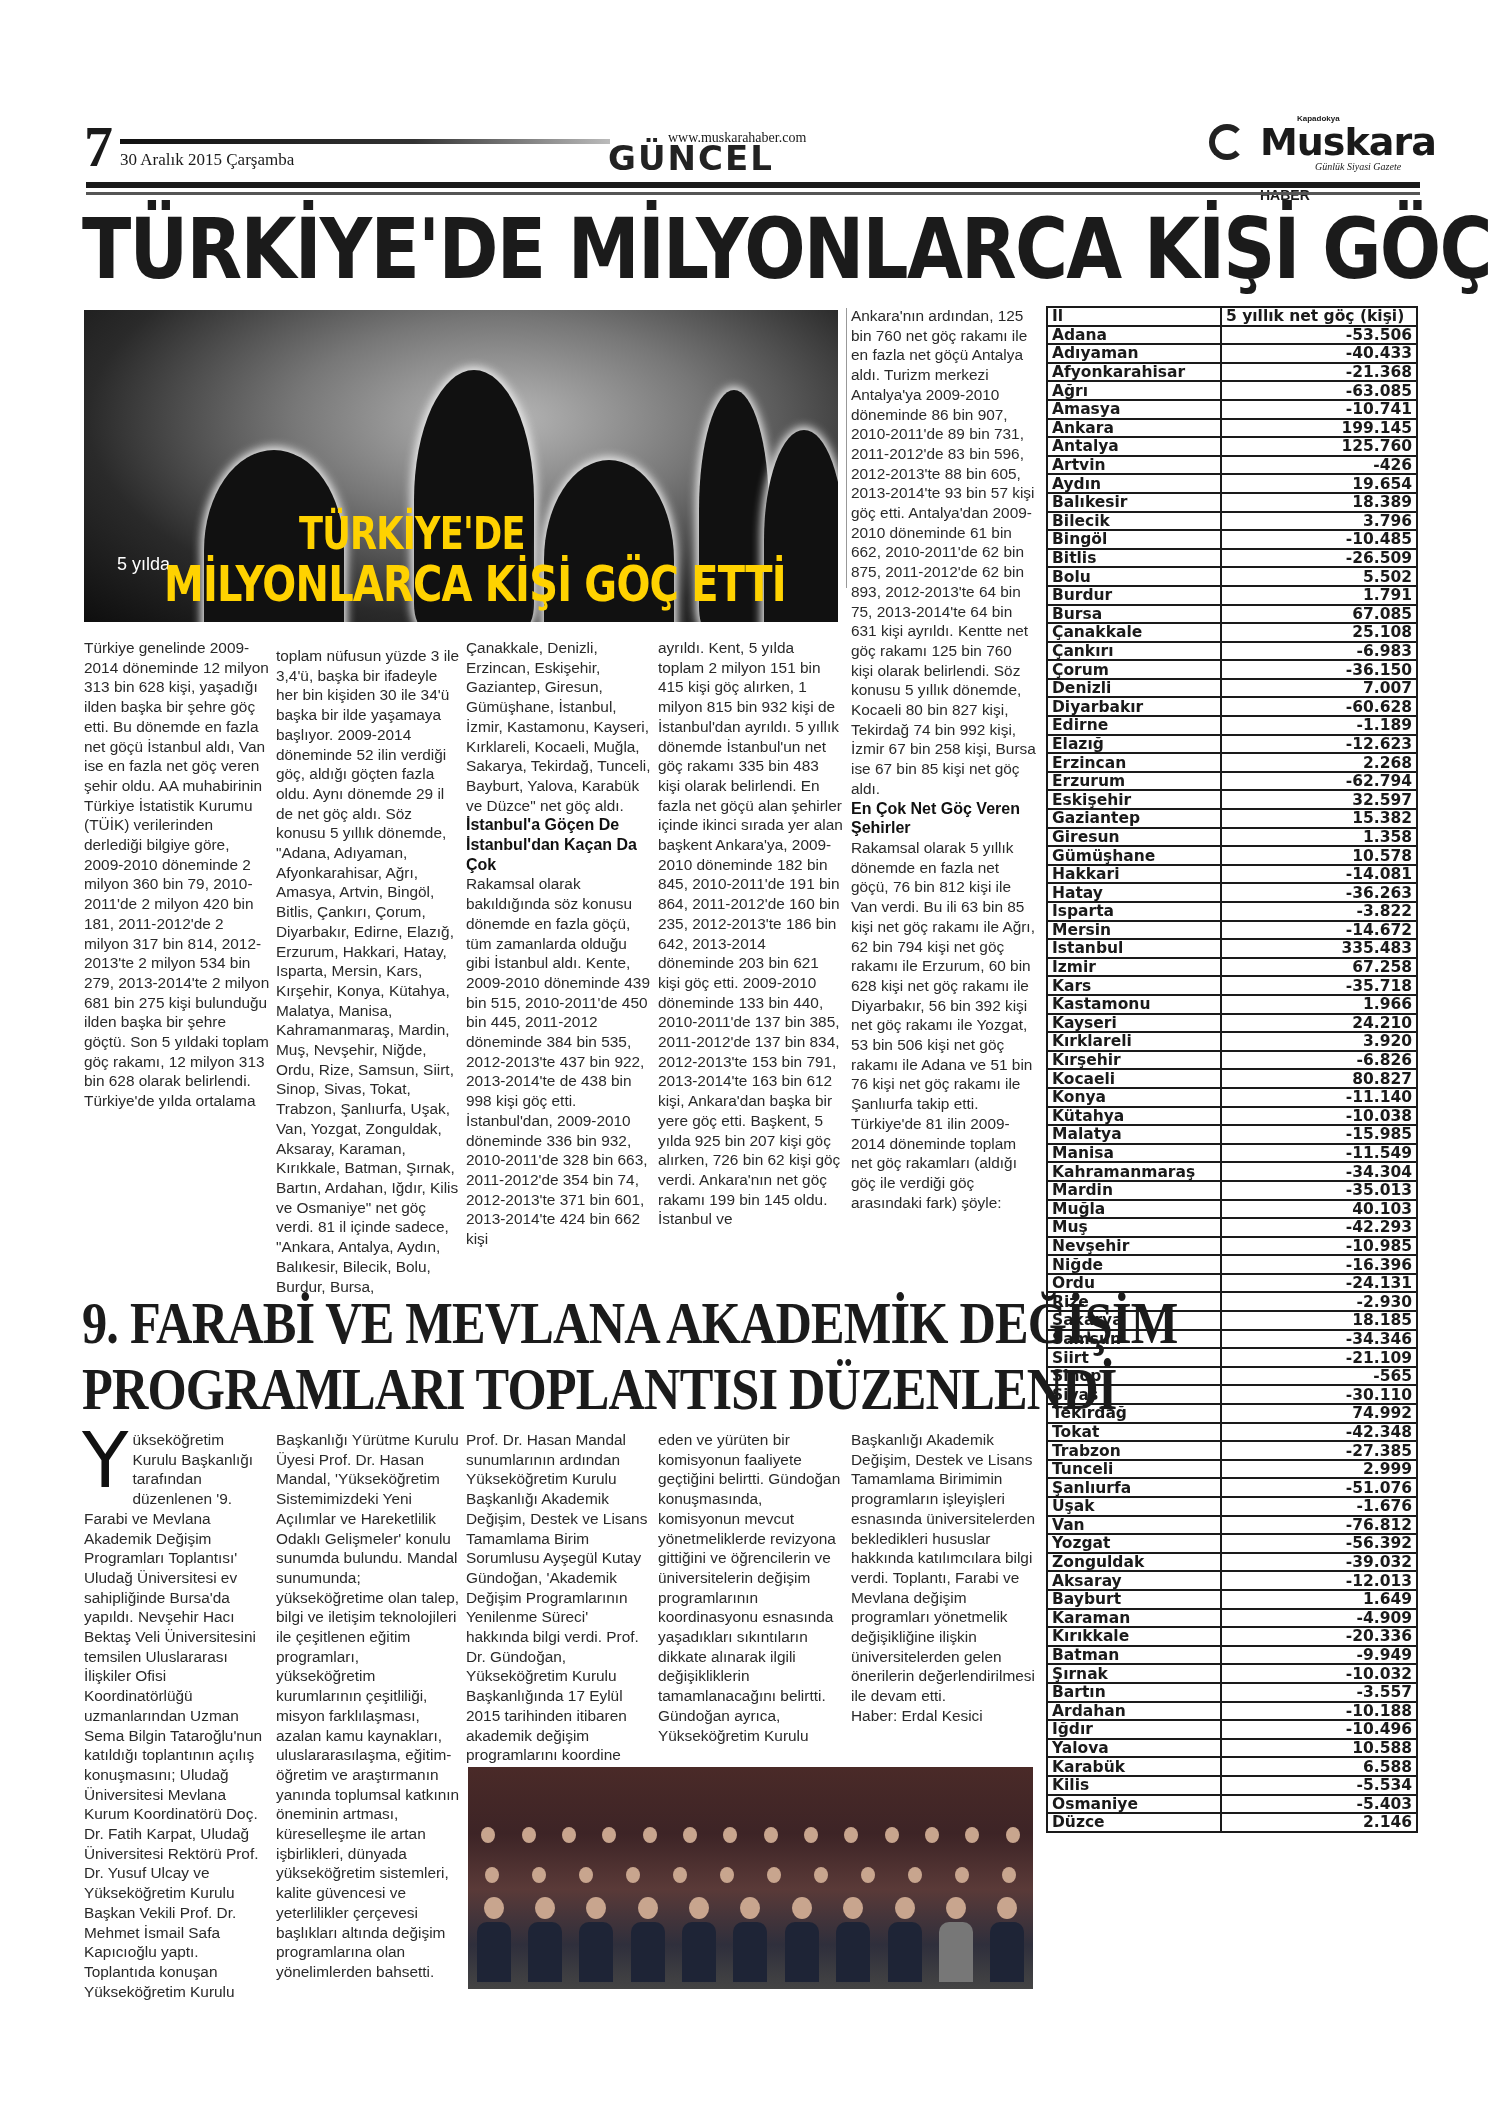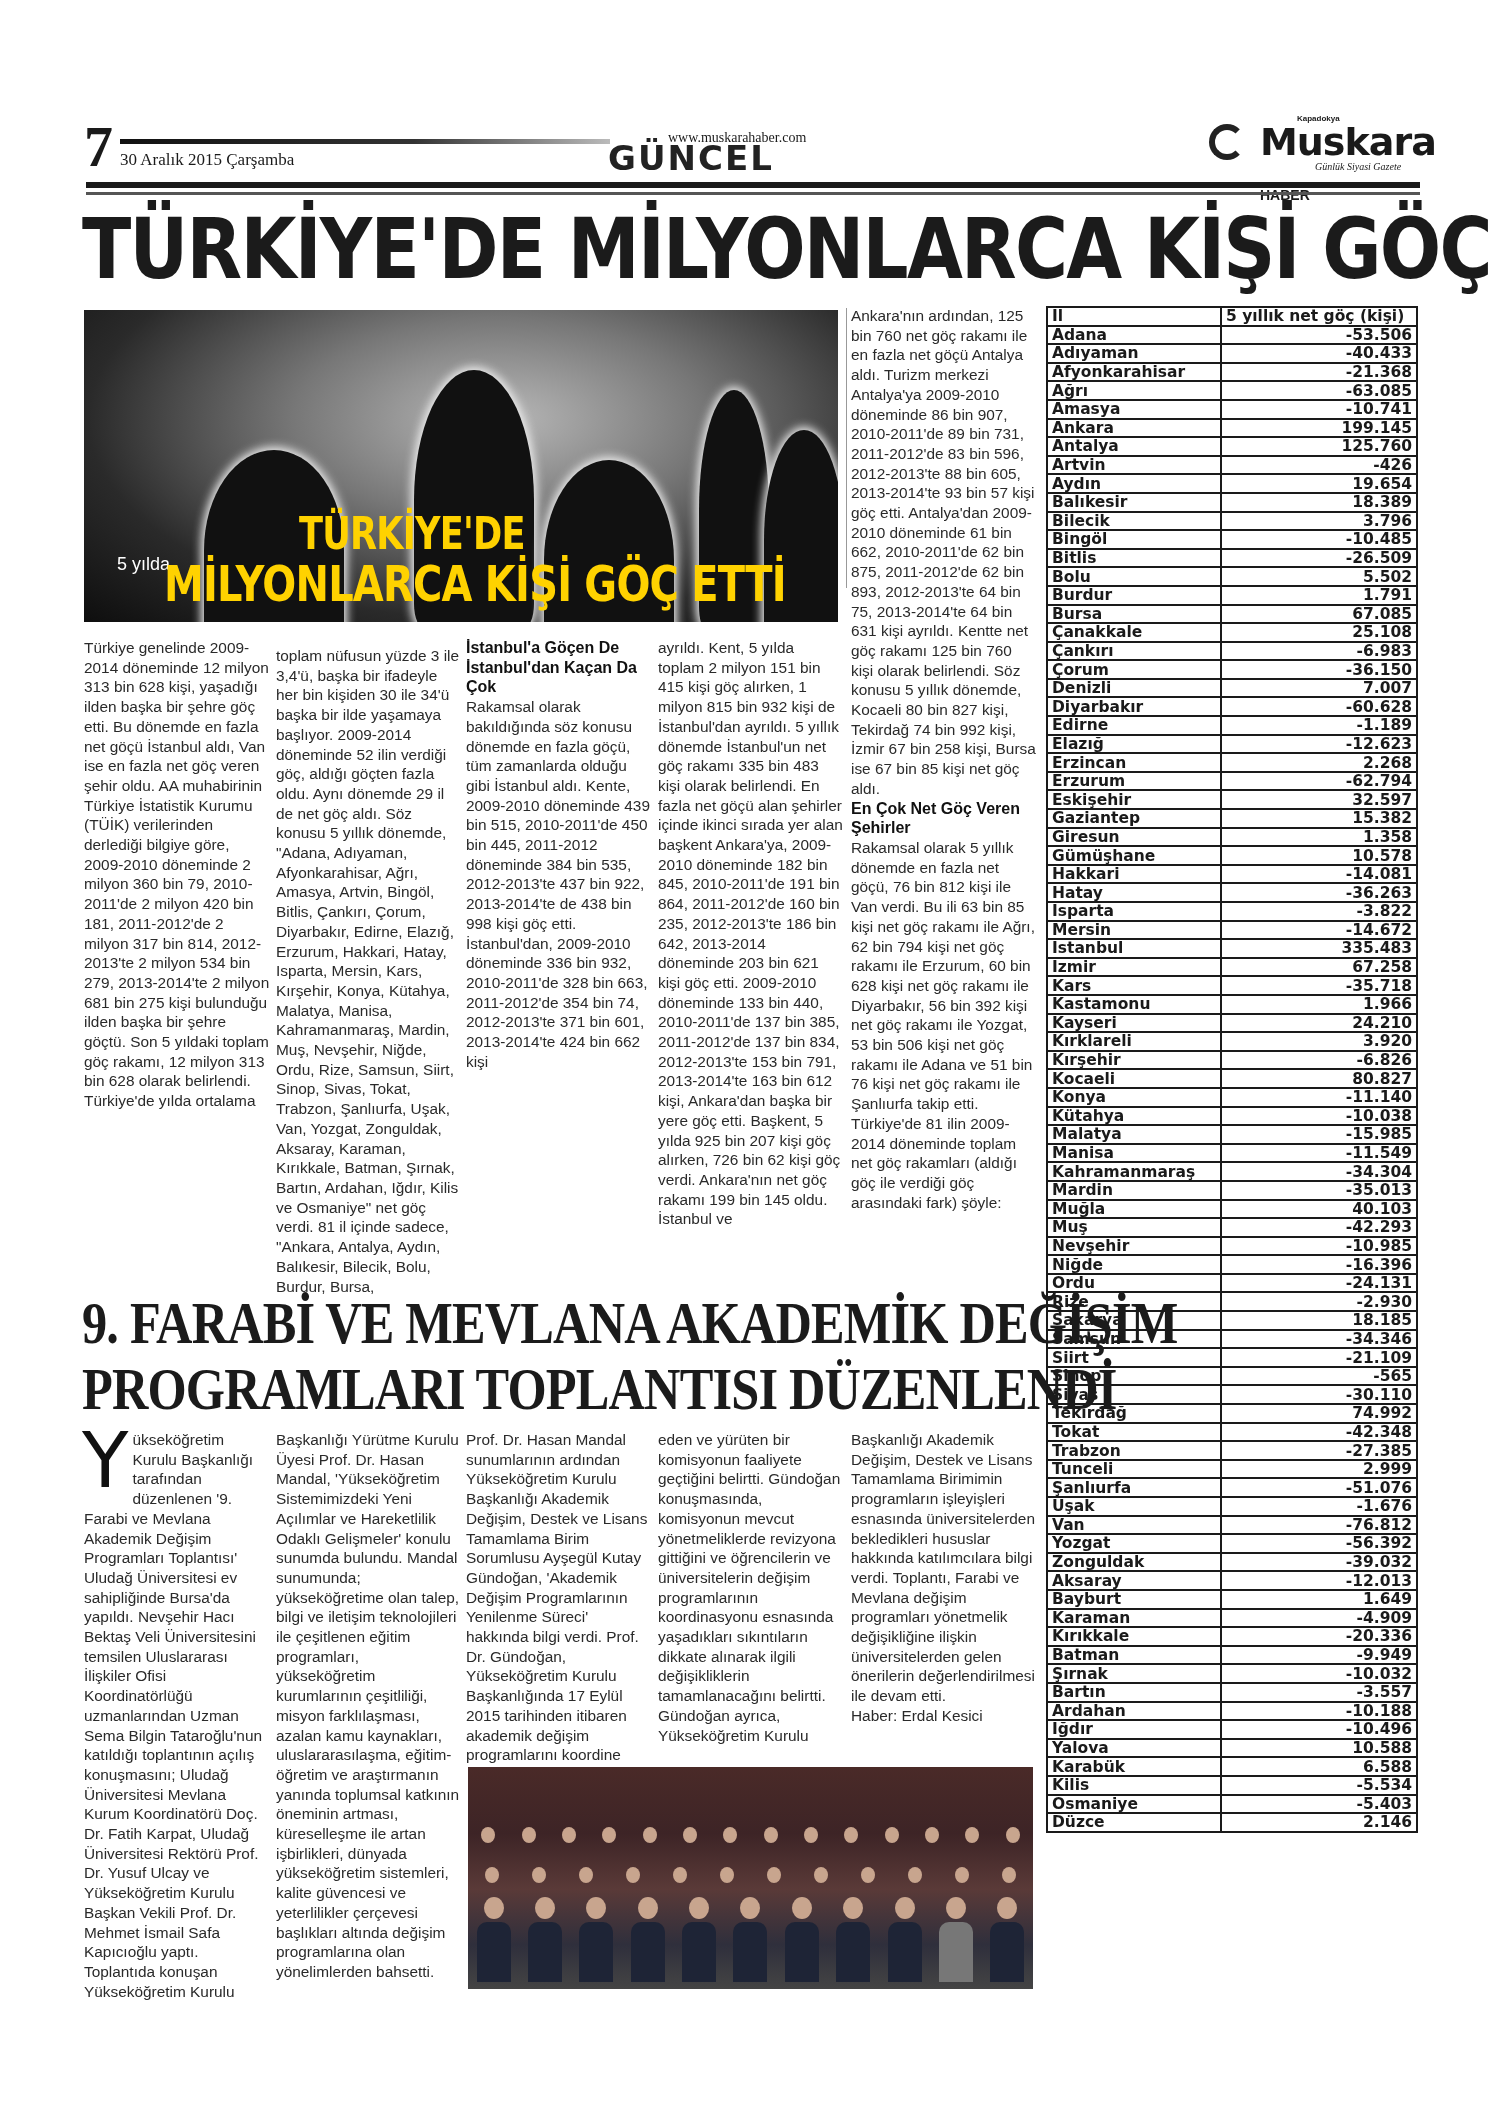--- a/index.html
+++ b/index.html
@@ -85,20 +85,21 @@
 </div>
 <div class="abs vrule"></div>
 
 <div class="abs col" style="left:84px;top:638px;width:186px;">
   <p>Türkiye genelinde 2009-2014 döneminde 12 milyon 313 bin 628 kişi, yaşadığı ilden başka bir şehre göç etti. Bu dönemde en fazla net göçü İstanbul aldı, Van ise en fazla net göç veren şehir oldu. AA muhabirinin Türkiye İstatistik Kurumu (TÜİK) verilerinden derlediği bilgiye göre, 2009-2010 döneminde 2 milyon 360 bin 79, 2010-2011'de 2 milyon 420 bin 181, 2011-2012'de 2 milyon 317 bin 814, 2012-2013'te 2 milyon 534 bin 279, 2013-2014'te 2 milyon 681 bin 275 kişi bulunduğu ilden başka bir şehre göçtü. Son 5 yıldaki toplam göç rakamı, 12 milyon 313 bin 628 olarak belirlendi. Türkiye'de yılda ortalama</p>
 </div>
 <div class="abs col" style="left:276px;top:638px;width:186px;margin-top:8px;">
   <p>toplam nüfusun yüzde 3 ile 3,4'ü, başka bir ifadeyle her bin kişiden 30 ile 34'ü başka bir ilde yaşamaya başlıyor. 2009-2014 döneminde 52 ilin verdiği göç, aldığı göçten fazla oldu. Aynı dönemde 29 il de net göç aldı. Söz konusu 5 yıllık dönemde, "Adana, Adıyaman, Afyonkarahisar, Ağrı, Amasya, Artvin, Bingöl, Bitlis, Çankırı, Çorum, Diyarbakır, Edirne, Elazığ, Erzurum, Hakkari, Hatay, Isparta, Mersin, Kars, Kırşehir, Konya, Kütahya, Malatya, Manisa, Kahramanmaraş, Mardin, Muş, Nevşehir, Niğde, Ordu, Rize, Samsun, Siirt, Sinop, Sivas, Tokat, Trabzon, Şanlıurfa, Uşak, Van, Yozgat, Zonguldak, Aksaray, Karaman, Kırıkkale, Batman, Şırnak, Bartın, Ardahan, Iğdır, Kilis ve Osmaniye" net göç verdi. 81 il içinde sadece, "Ankara, Antalya, Aydın, Balıkesir, Bilecik, Bolu, Burdur, Bursa,</p>
 </div>
 <div class="abs col" style="left:466px;top:638px;width:186px;">
+  <p>Çanakkale, Denizli, Erzincan, Eskişehir, Gaziantep, Giresun, Gümüşhane, İstanbul, İzmir, Kastamonu, Kayseri, Kırklareli, Kocaeli, Muğla, Sakarya, Tekirdağ, Tunceli, Bayburt, Yalova, Karabük ve Düzce" net göç aldı.</p>
   <p class="sub">İstanbul'a Göçen De İstanbul'dan Kaçan Da Çok</p>
   <p>Rakamsal olarak bakıldığında söz konusu dönemde en fazla göçü, tüm zamanlarda olduğu gibi İstanbul aldı. Kente, 2009-2010 döneminde 439 bin 515, 2010-2011'de 450 bin 445, 2011-2012 döneminde 384 bin 535, 2012-2013'te 437 bin 922, 2013-2014'te de 438 bin 998 kişi göç etti. İstanbul'dan, 2009-2010 döneminde 336 bin 932, 2010-2011'de 328 bin 663, 2011-2012'de 354 bin 74, 2012-2013'te 371 bin 601, 2013-2014'te 424 bin 662 kişi</p>
 </div>
 <div class="abs col" style="left:658px;top:638px;width:186px;">
   <p>ayrıldı. Kent, 5 yılda toplam 2 milyon 151 bin 415 kişi göç alırken, 1 milyon 815 bin 932 kişi de İstanbul'dan ayrıldı. 5 yıllık dönemde İstanbul'un net göç rakamı 335 bin 483 kişi olarak belirlendi. En fazla net göçü alan şehirler içinde ikinci sırada yer alan başkent Ankara'ya, 2009-2010 döneminde 182 bin 845, 2010-2011'de 191 bin 864, 2011-2012'de 160 bin 235, 2012-2013'te 186 bin 642, 2013-2014 döneminde 203 bin 621 kişi göç etti. 2009-2010 döneminde 133 bin 440, 2010-2011'de 137 bin 385, 2011-2012'de 137 bin 834, 2012-2013'te 153 bin 791, 2013-2014'te 163 bin 612 kişi, Ankara'dan başka bir yere göç etti. Başkent, 5 yılda 925 bin 207 kişi göç alırken, 726 bin 62 kişi göç verdi. Ankara'nın net göç rakamı 199 bin 145 oldu. İstanbul ve</p>
 </div>
 <div class="abs col" style="left:851px;top:306px;width:186px;">
   <p>Ankara'nın ardından, 125 bin 760 net göç rakamı ile en fazla net göçü Antalya aldı. Turizm merkezi Antalya'ya 2009-2010 döneminde 86 bin 907, 2010-2011'de 89 bin 731, 2011-2012'de 83 bin 596, 2012-2013'te 88 bin 605, 2013-2014'te 93 bin 57 kişi göç etti. Antalya'dan 2009-2010 döneminde 61 bin 662, 2010-2011'de 62 bin 875, 2011-2012'de 62 bin 893, 2012-2013'te 64 bin 75, 2013-2014'te 64 bin 631 kişi ayrıldı. Kentte net göç rakamı 125 bin 760 kişi olarak belirlendi. Söz konusu 5 yıllık dönemde, Kocaeli 80 bin 827 kişi, Tekirdağ 74 bin 992 kişi, İzmir 67 bin 258 kişi, Bursa ise 67 bin 85 kişi net göç aldı.</p>
   <p class="sub">En Çok Net Göç Veren Şehirler</p>
   <p>Rakamsal olarak 5 yıllık dönemde en fazla net göçü, 76 bin 812 kişi ile Van verdi. Bu ili 63 bin 85 kişi net göç rakamı ile Ağrı, 62 bin 794 kişi net göç rakamı ile Erzurum, 60 bin 628 kişi net göç rakamı ile Diyarbakır, 56 bin 392 kişi net göç rakamı ile Yozgat, 53 bin 506 kişi net göç rakamı ile Adana ve 51 bin 76 kişi net göç rakamı ile Şanlıurfa takip etti. Türkiye'de 81 ilin 2009-2014 döneminde toplam net göç rakamları (aldığı göç ile verdiği göç arasındaki fark) şöyle:</p>

